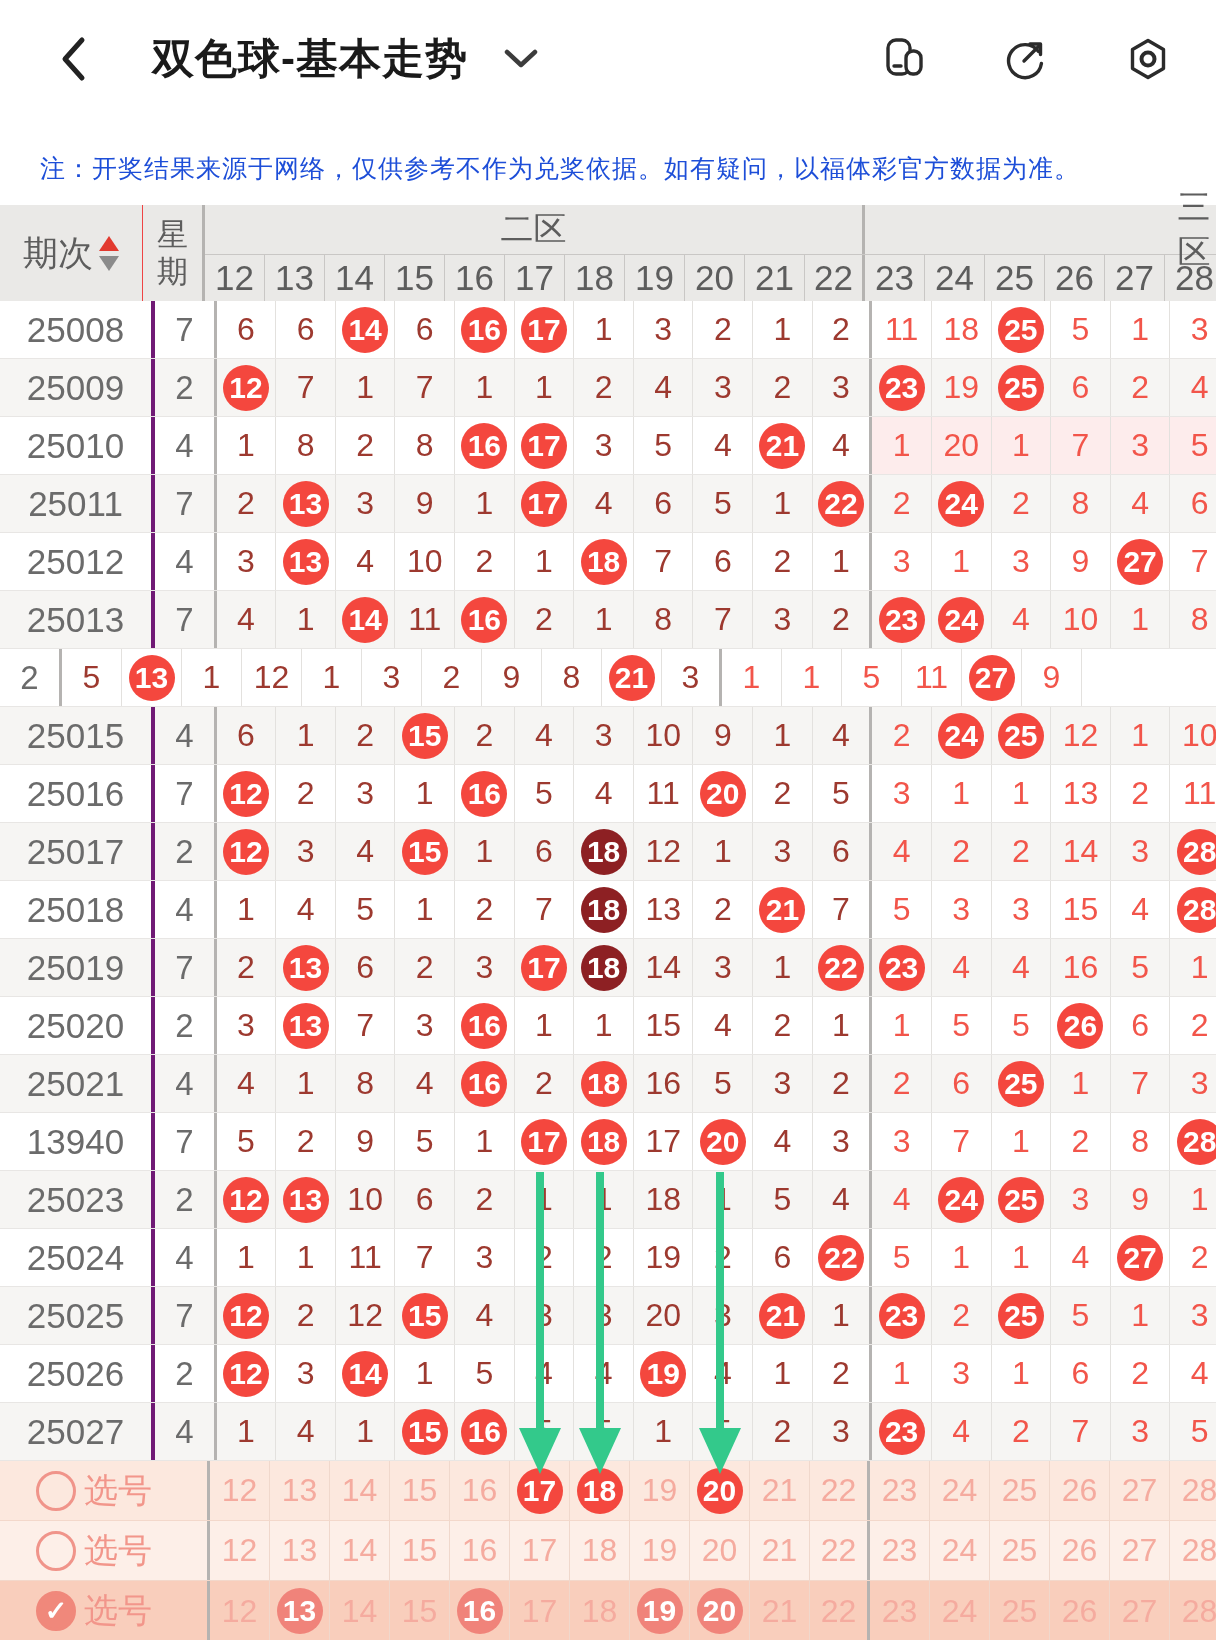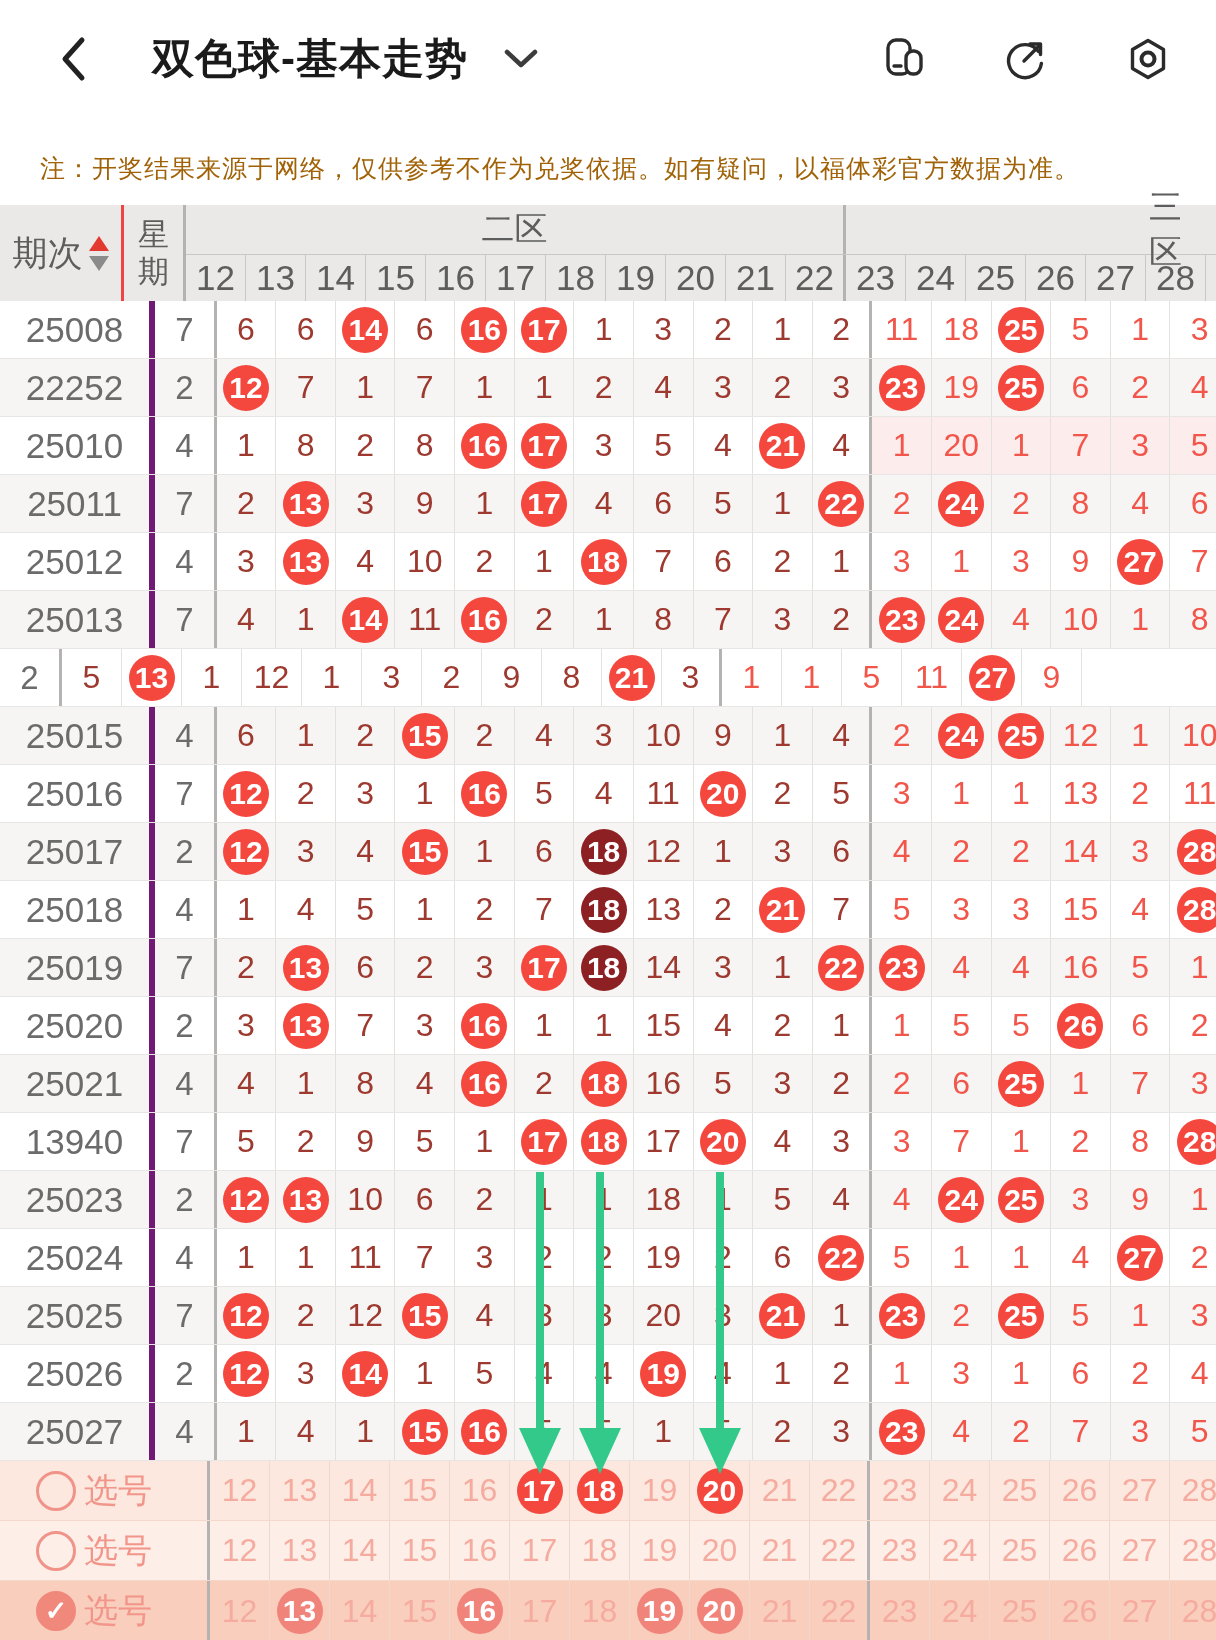--- a/index.html
+++ b/index.html
@@ -9,26 +9,26 @@
     font-family:"Liberation Sans", sans-serif; position:relative;
   }
   
   .topbar { height:118px; display:flex; align-items:center; padding:0 46px 0 58px; }
   .backbtn { width:34px; height:50px; display:flex; align-items:center; }
   .title { font-size:42px; font-weight:bold; color:#1a1a1a; margin-left:60px; letter-spacing:1px; }
   .caret { margin-left:34px; display:flex; align-items:center; }
   .tb-icons { margin-left:auto; display:flex; align-items:center; gap:78px; }
   .tb-icon { width:44px; height:44px; display:flex; align-items:center; justify-content:center; }
   
-  .note { margin:34px 0 0 40px; font-size:25px; color:#a16207; letter-spacing:1px; }
+  .note { margin:34px 0 0 40px; font-size:25px; color:#1d4ed8; letter-spacing:1px; }
   
   .tt { position:absolute; left:0; top:205px; width:1230px; }
   .hd { display:flex; height:96px; background:#eae9e7; color:#5d5d5d; }
-  .hd-period { width:124px; display:flex; align-items:center; justify-content:center;
-               font-size:35px; border-right:3px solid #ef4444; }
+  .hd-period { width:143px; display:flex; align-items:center; justify-content:center;
+               font-size:35px; border-right:1px solid #ef4444; }
   .hd-week { width:62px; display:flex; flex-direction:column; align-items:center; justify-content:center;
              font-size:31px; line-height:37px; border-right:3px solid #b5b3b1; }
   .hd-main { flex:1; display:flex; flex-direction:column; }
   .hd-zones { height:49px; display:flex; position:relative; }
   .hd-zone2 { width:660px; display:flex; align-items:center; justify-content:center;
               font-size:33px; border-right:3px solid #b5b3b1; }
   .hd-zone3 { position:absolute; left:990px; top:0; height:49px; display:flex; align-items:center;
               transform:translateX(-50%); font-size:33px; }
   .hd-nums { height:47px; display:flex; border-top:1px solid #c9c7c5; }
   .hd-num { width:60px; display:flex; align-items:center; justify-content:center;
@@ -36,21 +36,21 @@
   .hd-num.thick { border-right:3px solid #b5b3b1; }
   .sort { display:flex; flex-direction:column; margin-left:6px; gap:5px; }
   .sort .up { width:0; height:0; border-left:10px solid transparent; border-right:10px solid transparent;
               border-bottom:15px solid #e23a2f; }
   .sort .dn { width:0; height:0; border-left:10px solid transparent; border-right:10px solid transparent;
               border-top:15px solid #8b8b8b; }
   
   .row { display:flex; height:58px; background:#ffffff; border-bottom:1px solid #e8e6e4; }
   .row.alt { background:#f6f5f3; }
   .cell-period { width:156px; display:flex; align-items:center; justify-content:center;
-                 font-size:35px; color:#6b6b6b; border-right:6px solid #701a75; }
+                 font-size:35px; color:#6b6b6b; border-right:4px solid #701a75; }
   .cell-week { width:62px; display:flex; align-items:center; justify-content:center;
                font-size:33px; color:#6b6b6b; border-right:3px solid #b5b3b1; }
   .cell-num { width:60px; display:flex; align-items:center; justify-content:center;
               font-size:32px; border-right:1px solid #e3e1de; }
   .cell-num.thick { border-right:3px solid #b5b3b1; }
   .cell-num.z2 { color:#9d392f; }
   .cell-num.z3 { color:#f2554a; }
   .cell-num.pinkbg { background:#fdecec; }
   .ball { width:46px; height:46px; border-radius:50%; background:#f4473e; color:#fff;
           font-size:30px; font-weight:bold; display:flex; align-items:center; justify-content:center;
@@ -181,21 +181,21 @@
         <div class="cell-num z3">11</div>
         <div class="cell-num z3">18</div>
         <div class="cell-num z3">
           <div class="ball">25</div>
         </div>
         <div class="cell-num z3">5</div>
         <div class="cell-num z3">1</div>
         <div class="cell-num z3">3</div>
       </div>
       <div class="row alt">
-        <div class="cell-period">22252</div>
+        <div class="cell-period">25009</div>
         <div class="cell-week">2</div>
         <div class="cell-num z2">
           <div class="ball">12</div>
         </div>
         <div class="cell-num z2">7</div>
         <div class="cell-num z2">1</div>
         <div class="cell-num z2">7</div>
         <div class="cell-num z2">1</div>
         <div class="cell-num z2">1</div>
         <div class="cell-num z2">2</div>

